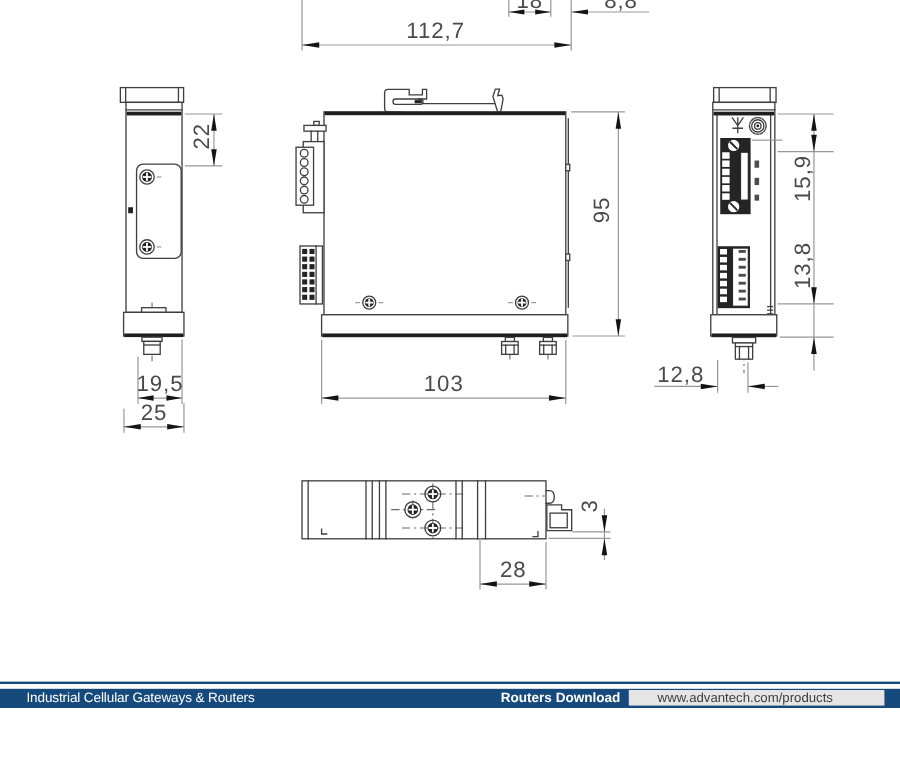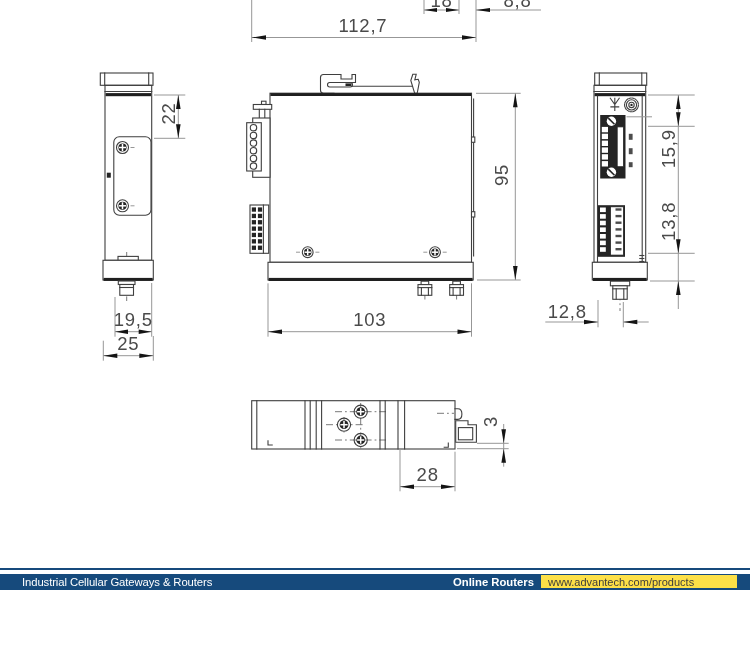--- a/index.html
+++ b/index.html
@@ -14,21 +14,21 @@
   .arr{fill:#141414;stroke:none}
   .dt{font-family:"Liberation Sans",sans-serif;font-size:18.5px;fill:#4a4a4a;letter-spacing:0.8px}
   .cl{stroke:#6a6a6a;stroke-width:0.9;fill:none;stroke-dasharray:7 3 1.8 3}
   .wh{stroke:#ffffff;stroke-width:1.5;fill:none;stroke-linecap:butt}
   .mic{fill:#4c4c4c}
   
   .rule{position:absolute;left:0;top:568px;width:750px;height:2.4px;background:#164a7c}
   .bar{position:absolute;left:0;top:574px;width:750px;height:15.6px;background:#164a7c;display:flex;align-items:center}
   .cat{color:#fff;font-weight:normal;font-size:11.3px;margin-left:22px;letter-spacing:-0.1px;white-space:nowrap}
   .dl{color:#fff;font-weight:bold;font-size:11.3px;margin-left:auto;margin-right:7px;white-space:nowrap}
-  .urlbox{background:#fde047;width:189px;height:12.8px;margin-right:13px;display:flex;align-items:center;padding-left:7px;font-size:11px;color:#3d3d3d;white-space:nowrap}
+  .urlbox{background:#e5e5e5;width:189px;height:12.8px;margin-right:13px;display:flex;align-items:center;padding-left:24px;font-size:11px;color:#3d3d3d;white-space:nowrap}
 </style>
 </head>
 <body>
 
 <div class="page">
 <svg width="750" height="562" viewBox="0 0 750 562">
 
   <g>
     <line class="dim" x1="251.7" y1="0" x2="251.7" y2="42"></line>
     <line class="dim" x1="476" y1="0" x2="476" y2="42"></line>
@@ -360,16 +360,16 @@
     <line class="dim" x1="400" y1="486.7" x2="455" y2="486.7"></line>
     <polygon class="arr" points="400,486.7 414,484.4 414,489"></polygon>
     <polygon class="arr" points="455,486.7 441,484.4 441,489"></polygon>
     <text class="dt" x="427.7" y="481" text-anchor="middle">28</text>
   </g>
 </svg>
 
 <div class="rule"></div>
 <div class="bar">
   <span class="cat">Industrial Cellular Gateways &amp; Routers</span>
-  <span class="dl">Online Routers</span>
+  <span class="dl">Routers Download</span>
   <span class="urlbox">www.advantech.com/products</span>
 </div>
 </div>
 
 </body></html>

